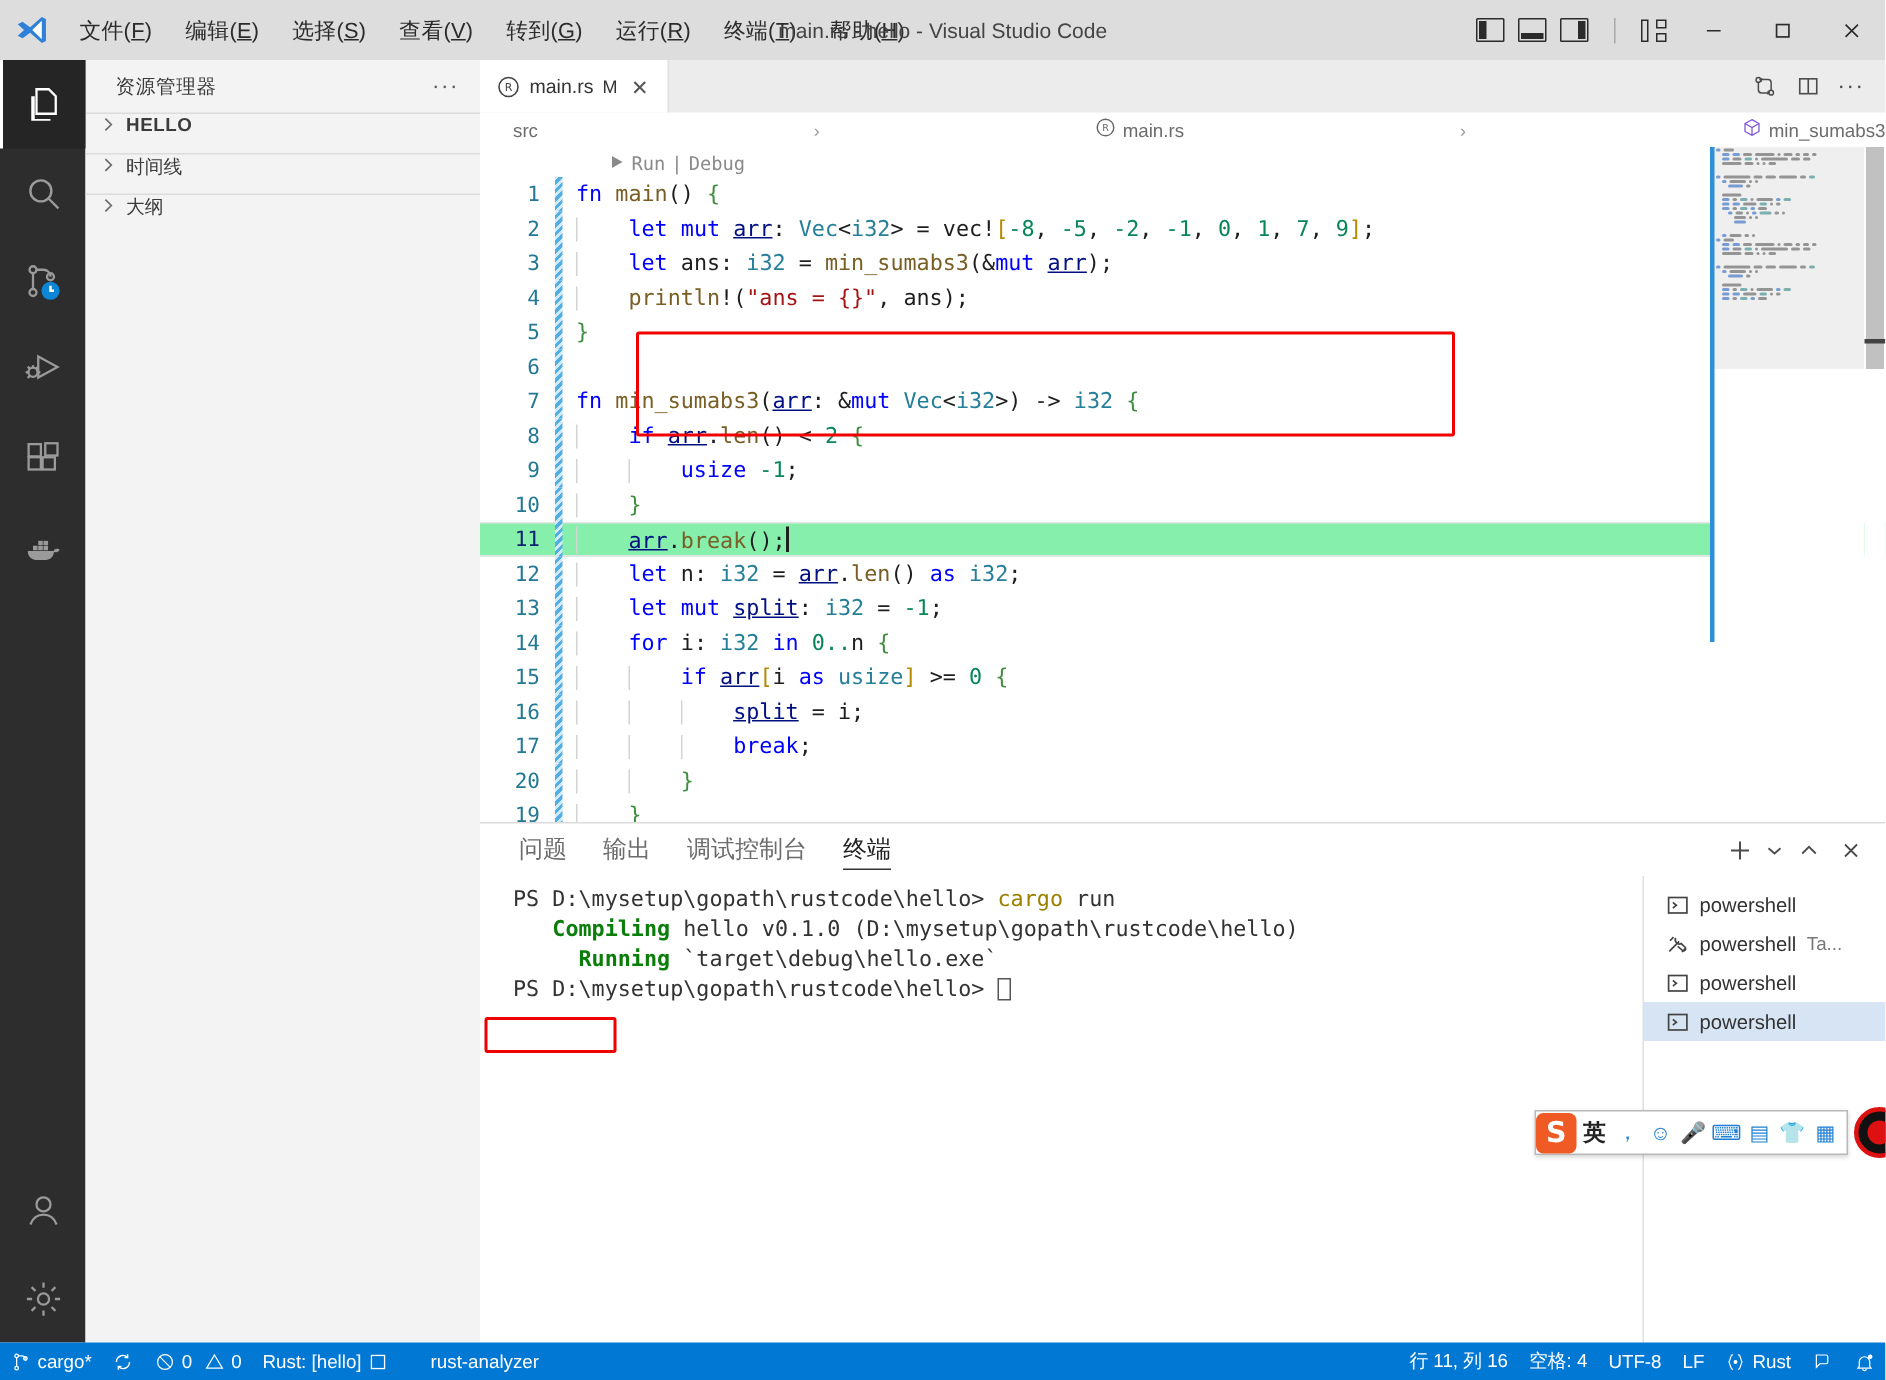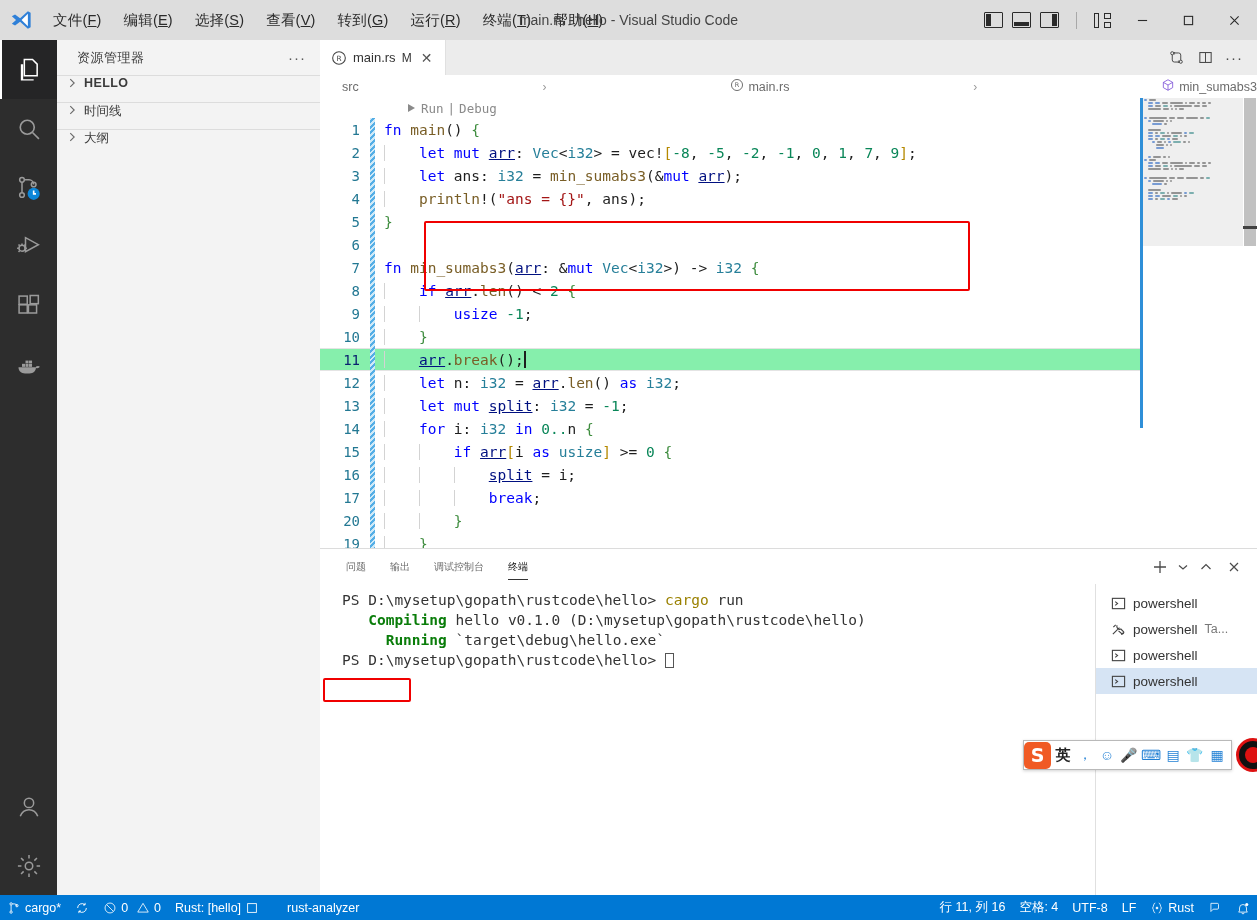--- a/index.html
+++ b/index.html
@@ -161,21 +161,21 @@
     position: absolute; right: 0; top: 0; width: 14px; bottom: 0; background: #ffffff;
   }
   .es-thumb { position: absolute; left: 1px; right: 1px; top: 0; height: 148px; background: #c1c1c1; }
   .es-mark { position: absolute; left: 0; right: 0; height: 3px; background: #424242; }
 
   
   .panel { height: 347px; flex: 0 0 347px; display: flex; flex-direction: column;
            background: #ffffff; border-top: 1px solid #dcdcdc; }
   .panel-head { height: 35px; flex: 0 0 35px; display: flex; align-items: center; padding-left: 14px; }
   .ptab {
-    height: 35px; display: flex; align-items: center; padding: 0 12px; font-size: 10px;
+    height: 35px; display: flex; align-items: center; padding: 0 12px; font-size: 16px;
     color: #6c6c6c; cursor: pointer; position: relative;
   }
   .ptab.active { color: #222; }
   .ptab.active::after {
     content: ""; position: absolute; left: 12px; right: 12px; bottom: 4px; height: 1px; background: #333;
   }
   .panel-actions { margin-left: auto; display: flex; align-items: center; gap: 2px; padding-right: 10px; }
   .pa-ico { width: 26px; height: 26px; display: flex; align-items: center; justify-content: center;
             cursor: pointer; color: #4b4b4b; border-radius: 4px; }
   .pa-ico svg { width: 16px; height: 16px; }

